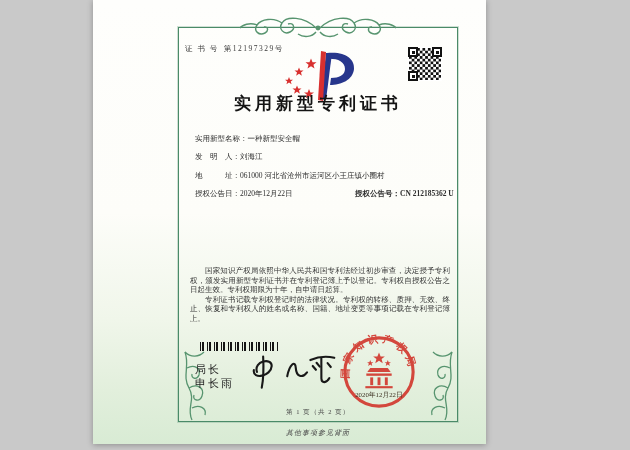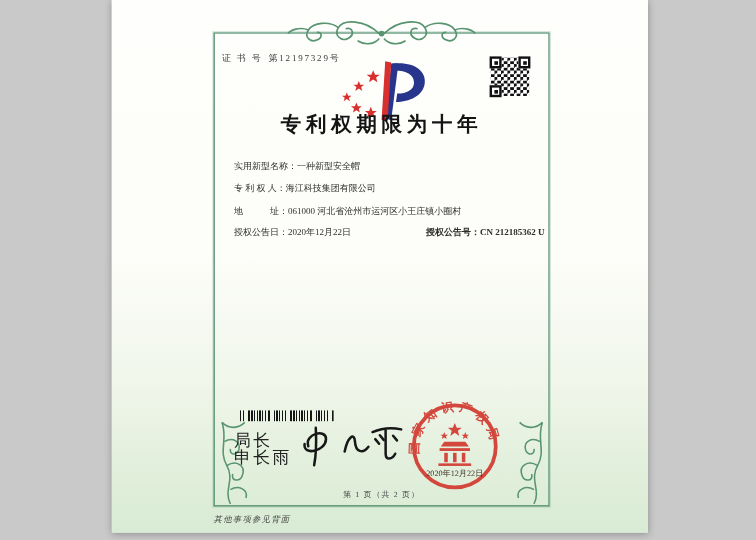--- a/index.html
+++ b/index.html
@@ -1,21 +1,21 @@
 <!DOCTYPE html>
 <html><head>
 <meta charset="utf-8">
 <style>
   * { margin:0; padding:0; box-sizing:border-box; }
   html,body { width:630px; height:450px; overflow:hidden; }
   body { background:#c9c9c9; position:relative;
          font-family:"Liberation Serif","DejaVu Serif",serif; }
 
   
-  .sheet { position:absolute; left:93px; top:0; width:447px; height:444px;
+  .sheet { position:absolute; left:93px; top:0; width:393px; height:444px;
            background:linear-gradient(180deg,#fefefc 0%,#fdfdf9 48%,#f0f6ea 72%,#e2efdc 88%,#d8ebd4 100%);
            box-shadow:0 1px 6px rgba(0,0,0,.3); }
 
   
   .frame { position:absolute; left:85px; top:27px; width:280px; height:395px;
            border:1.6px solid #4a8a68;
            box-shadow:0 0 0 1px rgba(120,170,140,.35); }
 
   .ornament { position:absolute; pointer-events:none; }
 
@@ -51,31 +51,31 @@
                font-size:7.5px; line-height:9.6px; color:#333; text-align:justify; }
   .body-text p { text-indent:2em; }
 
   
   .barcode { position:absolute; left:107px; top:342px; width:78px; height:9px;
      background:repeating-linear-gradient(90deg,
         #151515 0,#151515 1px, transparent 1px, transparent 2.1px,
         #151515 2.1px,#151515 3.6px, transparent 3.6px, transparent 4.6px,
         #151515 4.6px,#151515 5.2px, transparent 5.2px, transparent 7px); }
 
-  .signer { position:absolute; left:102px; top:362px; font-size:14px; color:#222;
+  .signer { position:absolute; left:102px; top:362px; font-size:11px; color:#222;
             line-height:14px; letter-spacing:2px; }
   .signature { position:absolute; left:150px; top:352px; width:100px; height:40px; }
 
   .seal { position:absolute; left:247px; top:333px; width:78px; height:78px; opacity:.92; }
   .seal-date { position:absolute; left:245px; top:390px; width:82px; text-align:center;
                font-size:6.8px; color:#3c3020; white-space:nowrap; z-index:5; }
 
   .page-ind { position:absolute; left:85px; top:408px; width:280px; text-align:center;
               font-size:6.5px; color:#444; letter-spacing:1px; }
-  .back-note { position:absolute; left:85px; top:428px; width:280px; text-align:left;
+  .back-note { position:absolute; left:85px; top:428px; width:280px; text-align:center;
                font-size:7px; color:#4a4a4a; font-style:italic; letter-spacing:1px; }
 </style>
 </head>
 <body>
 
 <div class="sheet">
 
   <div class="frame"></div>
 
   <svg class="ornament" style="left:145px; top:14px;" width="160" height="28" viewBox="0 0 160 28">
@@ -138,42 +138,46 @@
     </g>
   </svg>
 
   <div class="qr">
     <div class="qr-body"></div>
     <div class="finder f-tl"></div>
     <div class="finder f-tr"></div>
     <div class="finder f-bl"></div>
   </div>
 
-  <div class="title">专利权期限为十年</div>
+  <div class="title">实用新型专利证书</div>
 
   <div class="fields">
     <div class="field-row">
       <span class="f-label">实用新型名称：</span><span class="f-value">一种新型安全帽</span>
     </div>
     <div class="field-row">
-      <span class="f-label">专 利 权 人：</span><span class="f-value">海江科技集团有限公司</span>
+      <span class="f-label">发　明　人：</span><span class="f-value">刘海江</span>
     </div>
     <div class="field-row">
       <span class="f-label">地　　　址：</span><span class="f-value">061000 河北省沧州市运河区小王庄镇小圈村</span>
     </div>
     <div class="field-row">
       <span>
         <span class="f-label">授权公告日：</span><span class="f-value">2020年12月22日</span>
       </span>
       <span class="pair2">
         <span class="f-label">授权公告号：</span><span class="f-value">CN 212185362 U</span>
       </span>
     </div>
   </div>
 
+  <div class="body-text">
+    <p>国家知识产权局依照中华人民共和国专利法经过初步审查，决定授予专利权，颁发实用新型专利证书并在专利登记簿上予以登记。专利权自授权公告之日起生效。专利权期限为十年，自申请日起算。</p>
+    <p>专利证书记载专利权登记时的法律状况。专利权的转移、质押、无效、终止、恢复和专利权人的姓名或名称、国籍、地址变更等事项记载在专利登记簿上。</p>
+  </div>
 
   <div class="barcode"></div>
 
   <div class="signer">
     <div>局长</div>
     <div>申长雨</div>
   </div>
 
   <svg class="signature" viewBox="0 0 100 40">
     <g transform="rotate(-3 50 20)" stroke="#181818" stroke-width="2.1" fill="none" stroke-linecap="round" stroke-linejoin="round">

